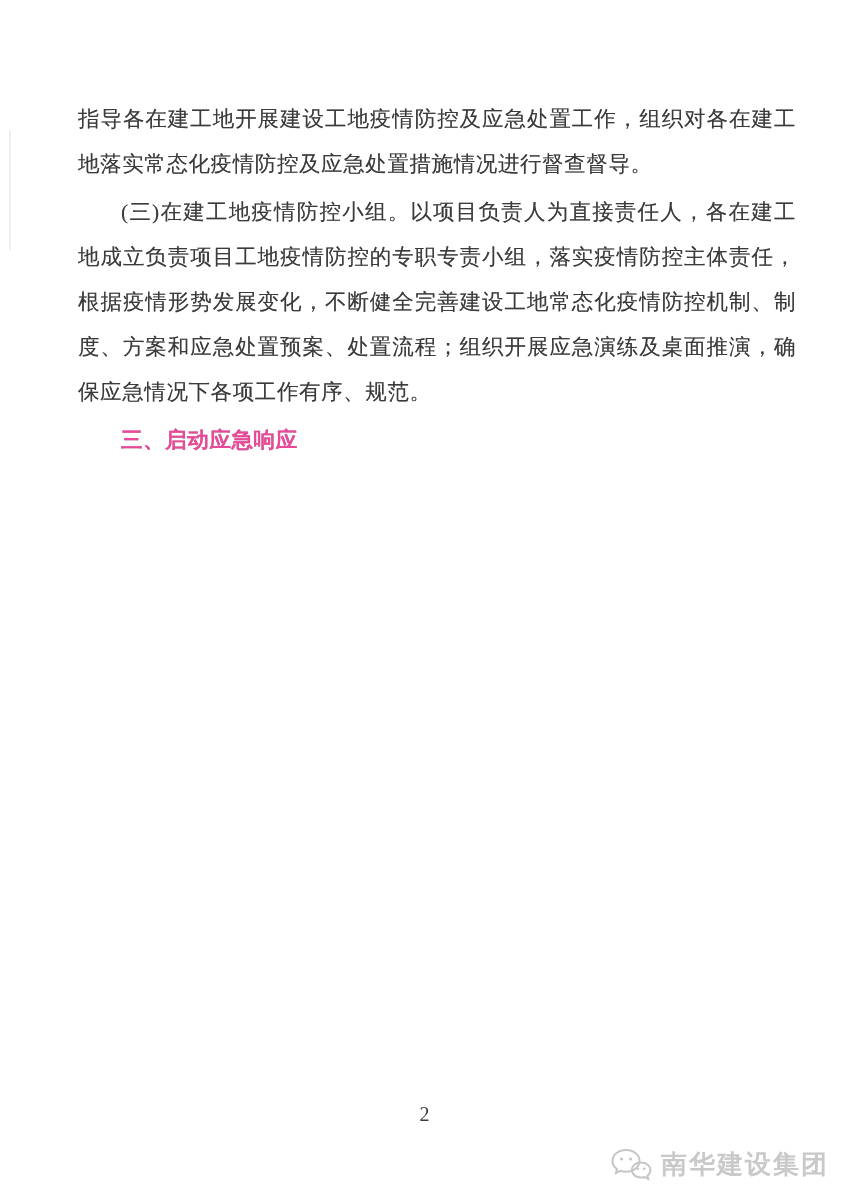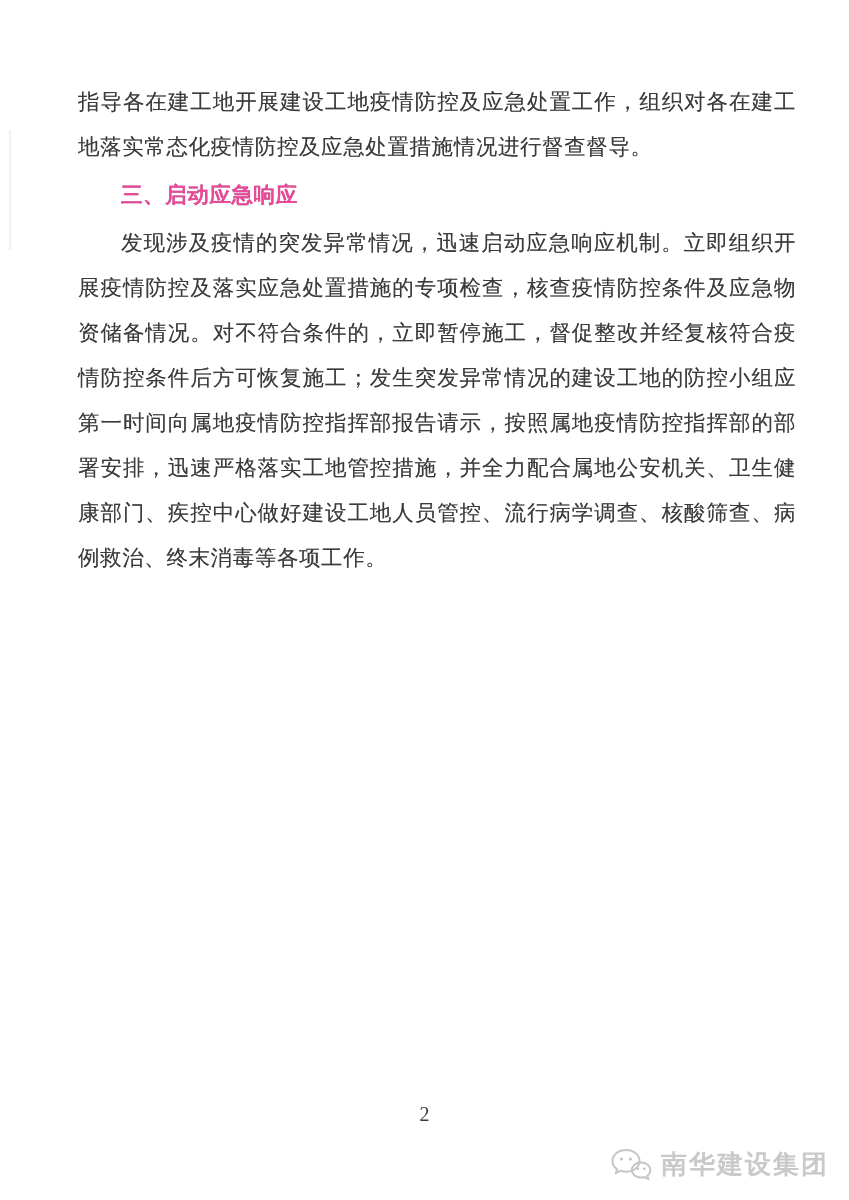--- a/index.html
+++ b/index.html
@@ -11,21 +11,21 @@
     position: relative;
     width: 849px;
     height: 1200px;
     background: #ffffff;
     overflow: hidden;
     font-family: "Liberation Serif", "DejaVu Serif", serif;
   }
   .doc-body {
     position: absolute;
     left: 78px;
-    top: 80px;
+    top: 97px;
     width: 718px;
     color: #3b3b3b;
     font-size: 21.5px;
     line-height: 45px;
     letter-spacing: 0.6px;
     text-align: justify;
     text-justify: inter-character;
     text-shadow: 0 0 0.6px rgba(70,70,70,0.55);
   }
   .doc-body p {
@@ -84,22 +84,22 @@
 </style>
 </head>
 <body>
 
 <div class="page">
 
   <div class="scan-artifact"></div>
 
   <div class="doc-body">
     <p>指导各在建工地开展建设工地疫情防控及应急处置工作，组织对各在建工地落实常态化疫情防控及应急处置措施情况进行督查督导。</p>
+    <p class="para-indent">(三)在建工地疫情防控小组。以项目负责人为直接责任人，各在建工地成立负责项目工地疫情防控的专职专责小组，落实疫情防控主体责任，根据疫情形势发展变化，不断健全完善建设工地常态化疫情防控机制、制度、方案和应急处置预案、处置流程；组织开展应急演练及桌面推演，确保应急情况下各项工作有序、规范。</p>
     <p class="section-heading">三、启动应急响应</p>
-    <p class="para-indent">发现涉及疫情的突发异常情况，迅速启动应急响应机制。立即组织开展疫情防控及落实应急处置措施的专项检查，核查疫情防控条件及应急物资储备情况。对不符合条件的，立即暂停施工，督促整改并经复核符合疫情防控条件后方可恢复施工；发生突发异常情况的建设工地的防控小组应第一时间向属地疫情防控指挥部报告请示，按照属地疫情防控指挥部的部署安排，迅速严格落实工地管控措施，并全力配合属地公安机关、卫生健康部门、疾控中心做好建设工地人员管控、流行病学调查、核酸筛查、病例救治、终末消毒等各项工作。</p>
   </div>
 
   <div class="page-number">2</div>
 
   <div class="footer-watermark">
     <span class="wechat-icon">
       <svg viewBox="0 0 42 34" xmlns="http://www.w3.org/2000/svg">
 
         <path d="M16 2 C8 2 2.5 7 2.5 13 C2.5 16.4 4.3 19.2 7 21.1 L6 25 L10.4 22.8 C12.1 23.4 14 23.7 16 23.7 C24 23.7 29.5 18.7 29.5 12.8 C29.5 7 24 2 16 2 Z" fill="none" stroke="#c6c6c6" stroke-width="2"></path>
         <circle cx="11.5" cy="11" r="1.6" fill="#c6c6c6"></circle>

